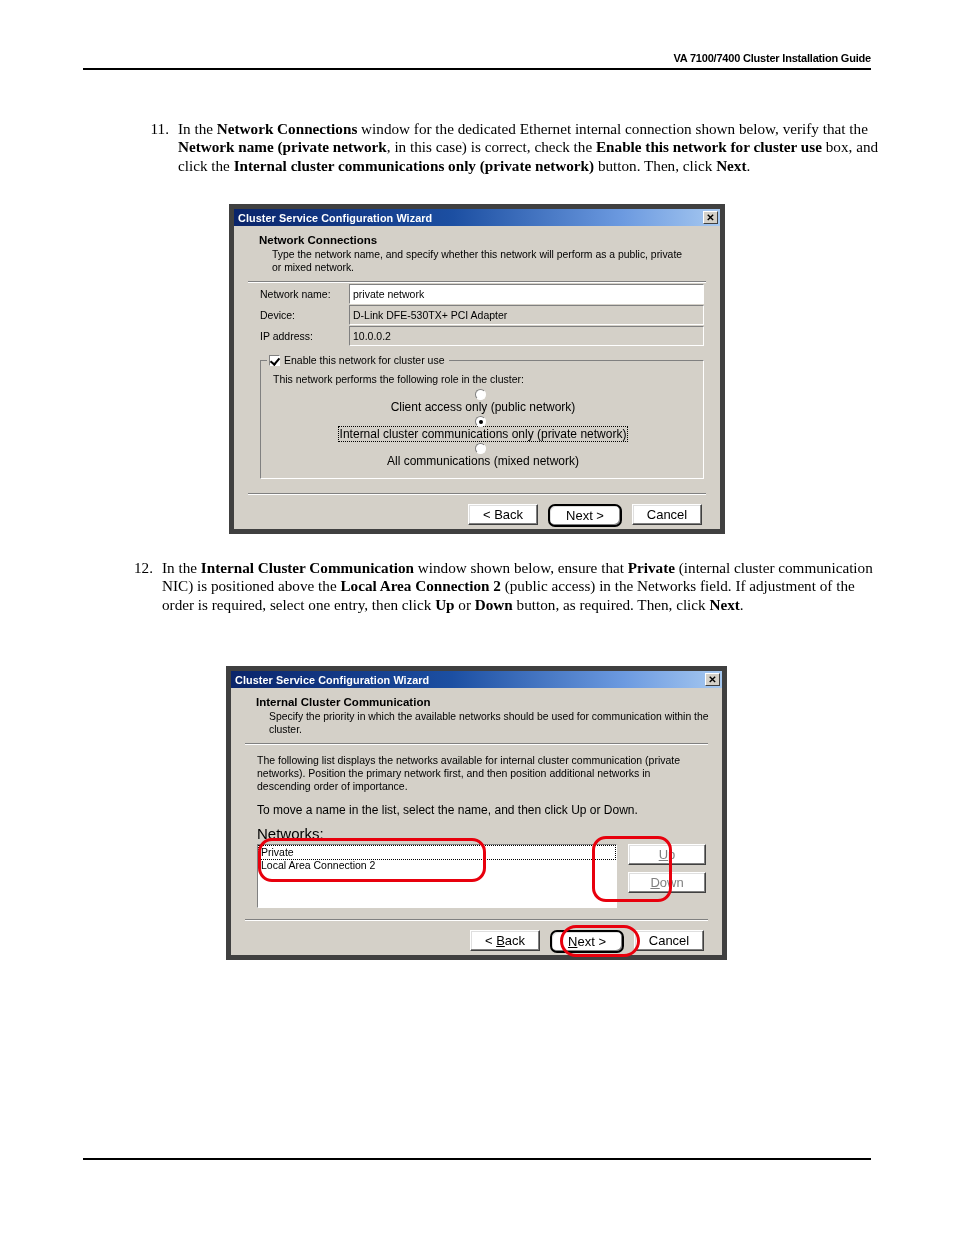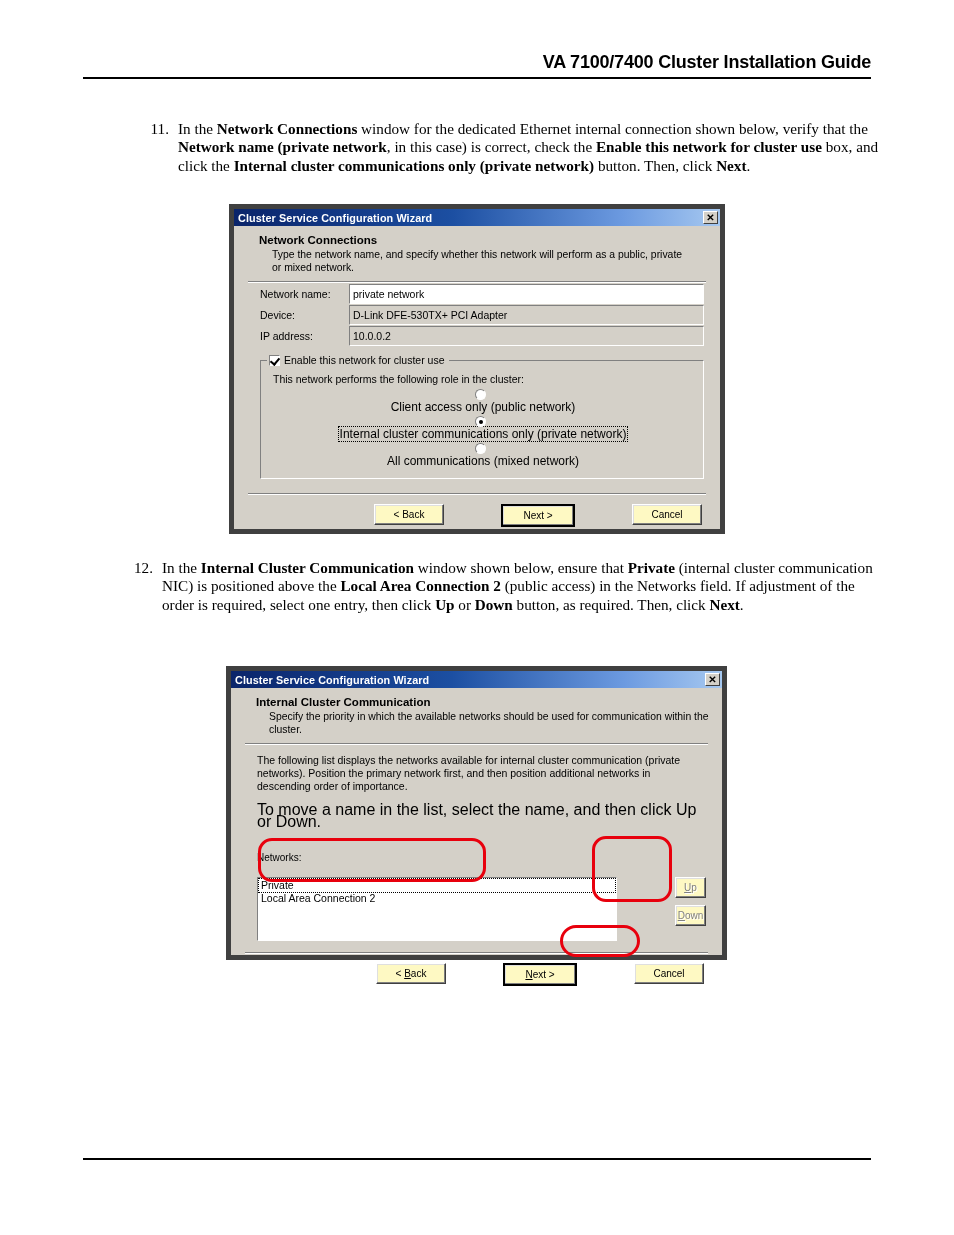--- a/index.html
+++ b/index.html
@@ -20,21 +20,21 @@
   .page-header {
     position: absolute;
     left: 83px;
     top: 52px;
     width: 788px;
   }
   .page-header .hdr-text {
     text-align: right;
     font-family: "Liberation Sans", sans-serif;
     font-weight: bold;
-    font-size: 18px;
+    font-size: 11px;
     letter-spacing: -0.2px;
     padding-bottom: 4px;
   }
   .rule {
     border-bottom: 2.2px solid #000;
     width: 100%;
   }
   .page-footer {
     position: absolute;
     left: 83px;
@@ -233,21 +233,21 @@
     border-radius: 50%;
     background: #000;
   }
   .radio-label { padding: 0 1px; }
   .radio-label.focus {
     outline: 1px dotted #000;
     outline-offset: 0px;
   }
 
   
-  .lbl-plain { font-size: 10px; margin: 0 0 14px 14px; }
+  .lbl-plain { font-size: 15px; margin: 0 0 2px 14px; }
   .listzone { display: flex; margin: 0 4px 0 14px; align-items: flex-start; }
   .listbox {
     flex: 1;
     height: 64px;
     background: #fff;
     border-top: 1px solid #808080;
     border-left: 1px solid #808080;
     border-right: 1px solid #ffffff;
     border-bottom: 1px solid #ffffff;
     box-sizing: border-box;
@@ -265,51 +265,50 @@
     width: 78px;
     flex: 0 0 78px;
     margin-left: 11px;
     display: flex;
     flex-direction: column;
     gap: 7px;
   }
 
   
   .btn {
-    background: #fef9c3;
+    background: #ffffff;
     border-top: 1px solid #ffffff;
     border-left: 1px solid #ffffff;
     border-right: 1px solid #404040;
     border-bottom: 1px solid #404040;
     box-shadow: inset -1px -1px 0 #808080, inset 1px 1px 0 #dfdfdf;
     box-sizing: border-box;
     height: 21px;
     display: flex;
     align-items: center;
     justify-content: center;
-    font-size: 10px;
+    font-size: 13px;
     font-family: "Liberation Sans", sans-serif;
     cursor: default;
     white-space: nowrap;
-    margin-left: 47px;
   }
   .btn.disabled {
     color: #808080;
     text-shadow: 1px 1px 0 #ffffff;
   }
   .btn.default { border: 2px solid #000; height: 23px; }
   .btnrow {
     display: flex;
     gap: 10px;
     justify-content: flex-end;
     padding: 0 6px 0 0;
     margin-top: 0;
   }
   .btnrow .btn { width: 70px; }
-  .btnrow .btn.default { width: 74px; }
+  .btnrow .btn.default { width: 74px; border-radius: 7px; }
   .footer-sep { margin: 10px 2px 9px 2px; border-top: 1px solid #808080; border-bottom: 1px solid #ffffff; }
   u { text-decoration: underline; }
 
   
   .annot {
     position: absolute;
     border: 3px solid #e8000d;
     border-radius: 14px;
     pointer-events: none;
     box-sizing: border-box;
@@ -389,21 +388,21 @@
   <div class="titlebar">
     <div class="title">Cluster Service Configuration Wizard</div>
     <div class="closebtn">✕</div>
   </div>
   <div class="dlg-body">
     <div class="dlg-head-title">Internal Cluster Communication</div>
     <div class="dlg-head-sub" style="max-width:440px;">Specify the priority in which the available networks should be used for communication within the cluster.</div>
     <div class="hsep"></div>
 
     <div style="margin:9px 10px 0 14px; font-size:10.5px; line-height:12.8px;">The following list displays the networks available for internal cluster communication (private networks). Position the primary network first, and then position additional networks in descending order of importance.</div>
-    <div style="margin:11px 10px 23px 14px; font-size:16px; line-height:12.8px;">To move a name in the list, select the name, and then click Up or Down.</div>
+    <div style="margin:11px 10px 9px 14px; font-size:12px; line-height:12.8px;">To move a name in the list, select the name, and then click Up or Down.</div>
 
     <div class="lbl-plain">Networks:</div>
     <div class="listzone">
       <div class="listbox">
         <div class="listitem focus">Private</div>
         <div class="listitem">Local Area Connection 2</div>
       </div>
       <div class="sidebtns">
         <div class="btn disabled">
           <span><u>U</u>p</span>

